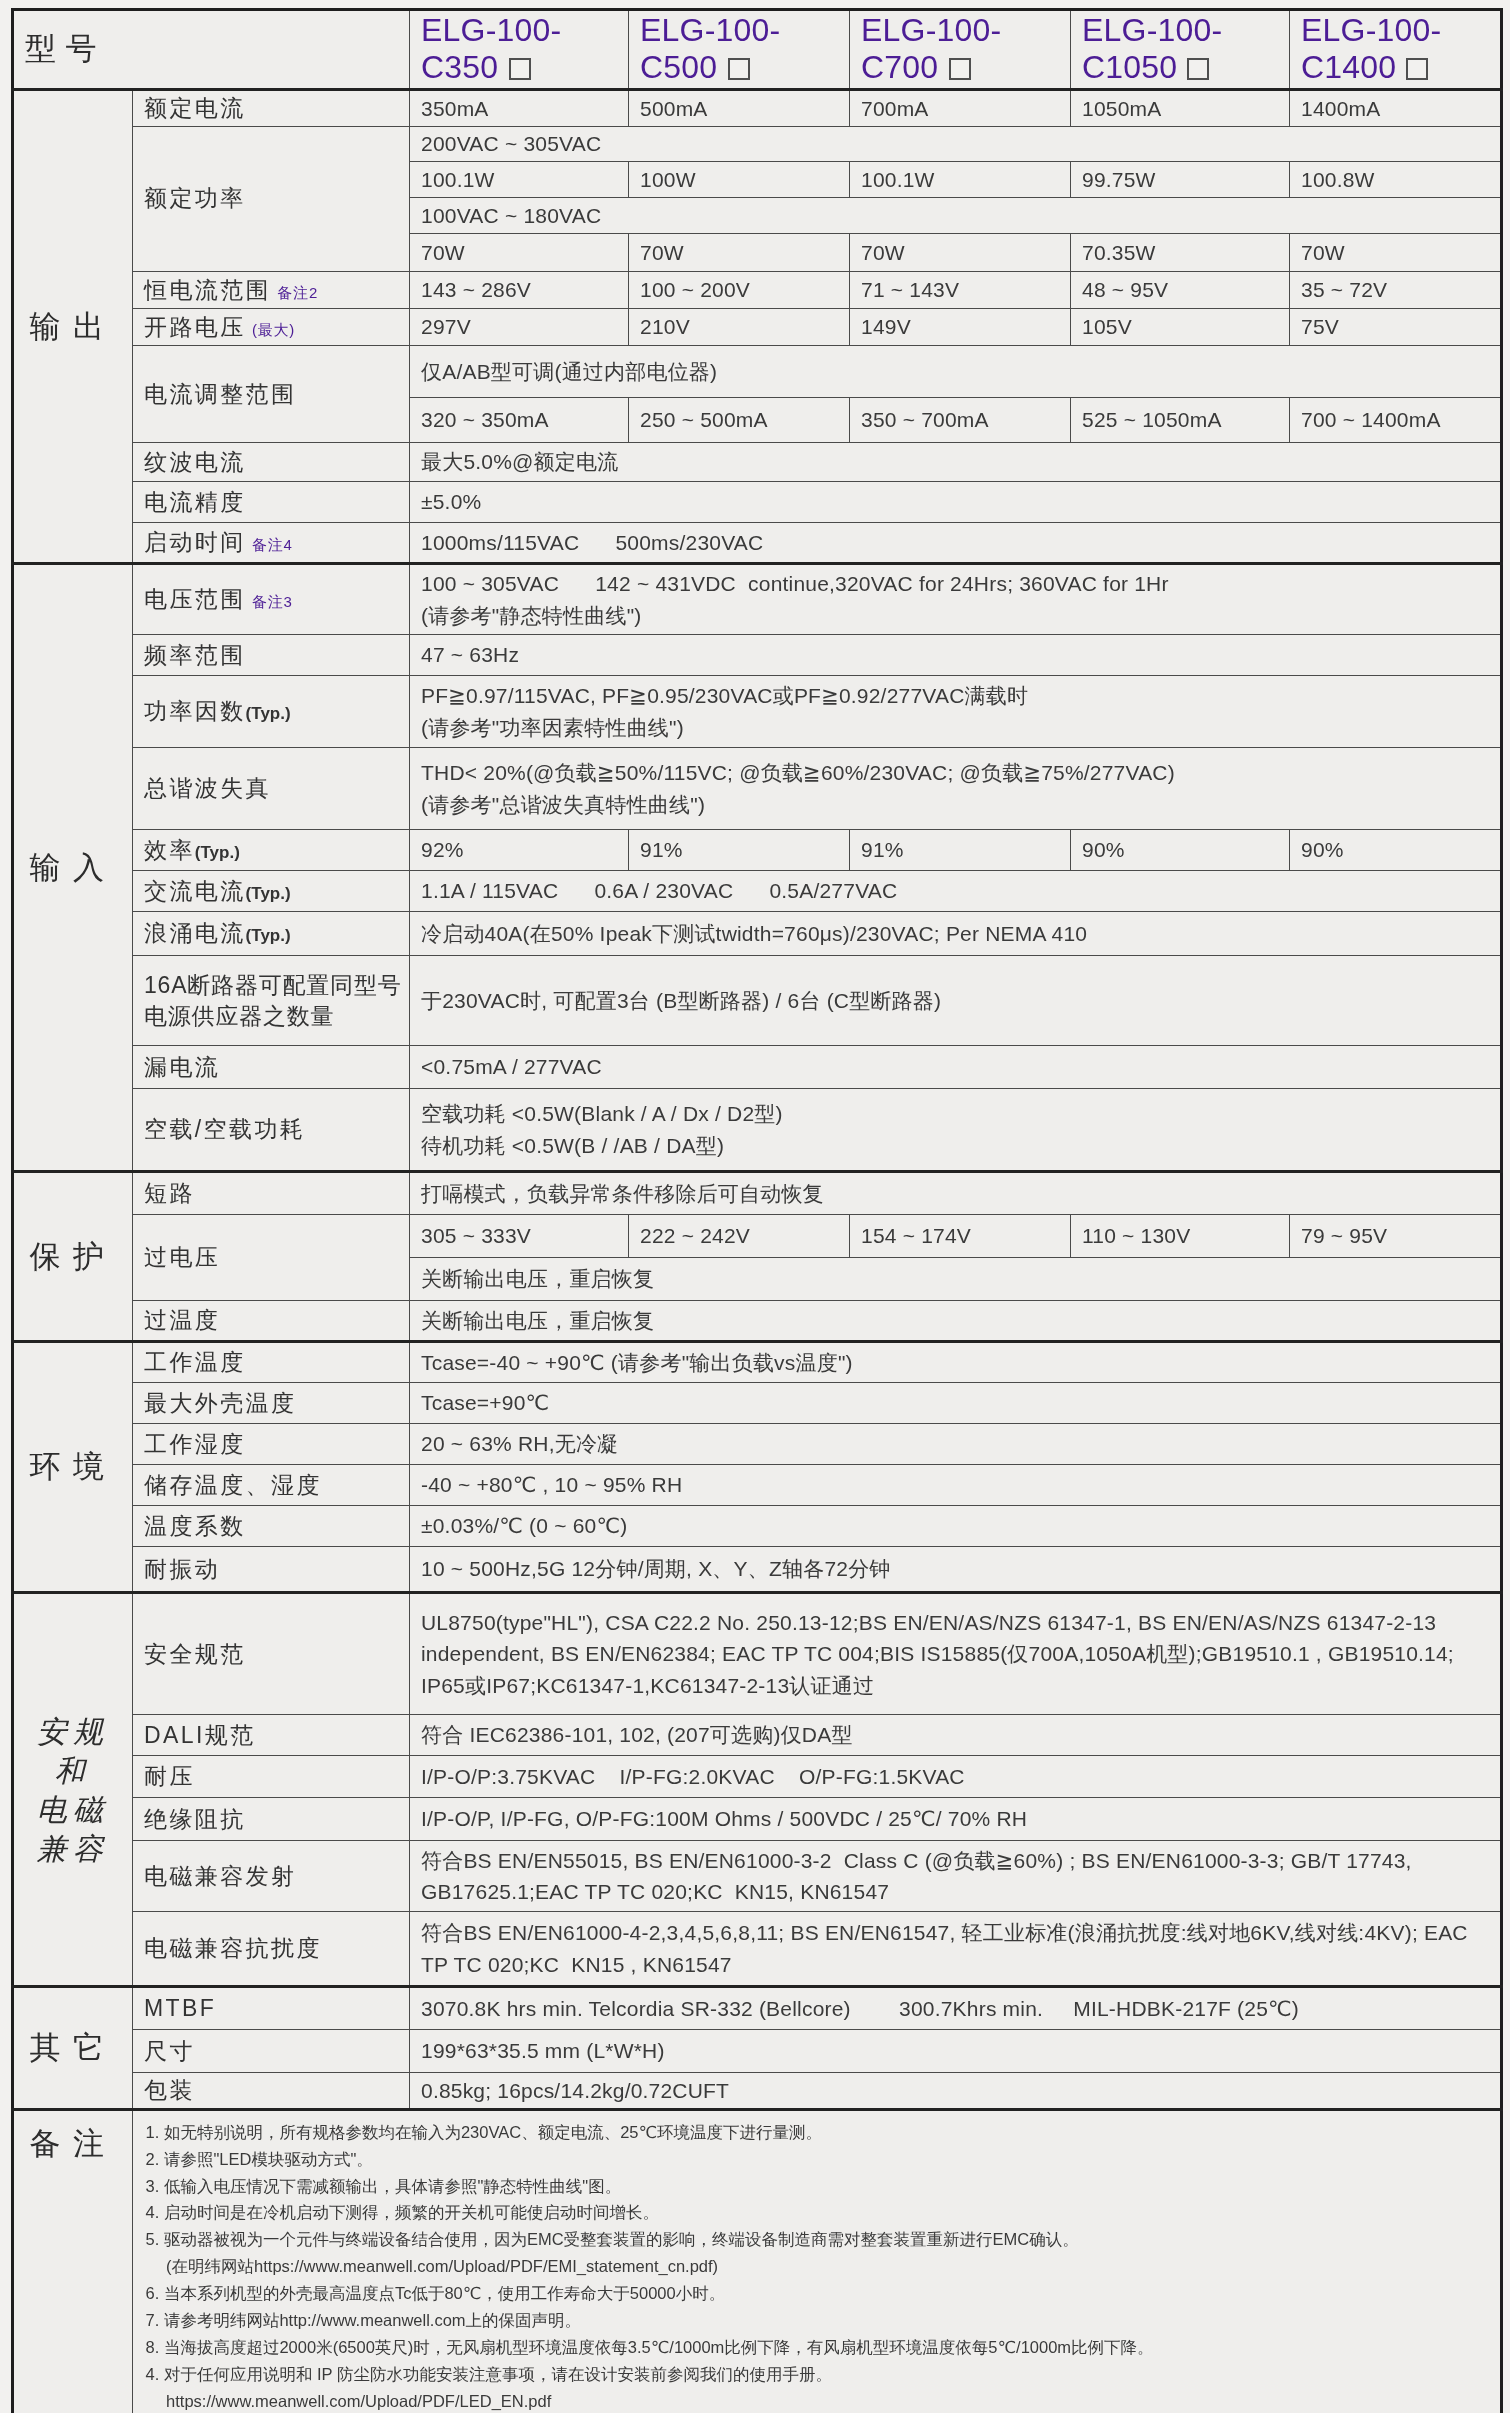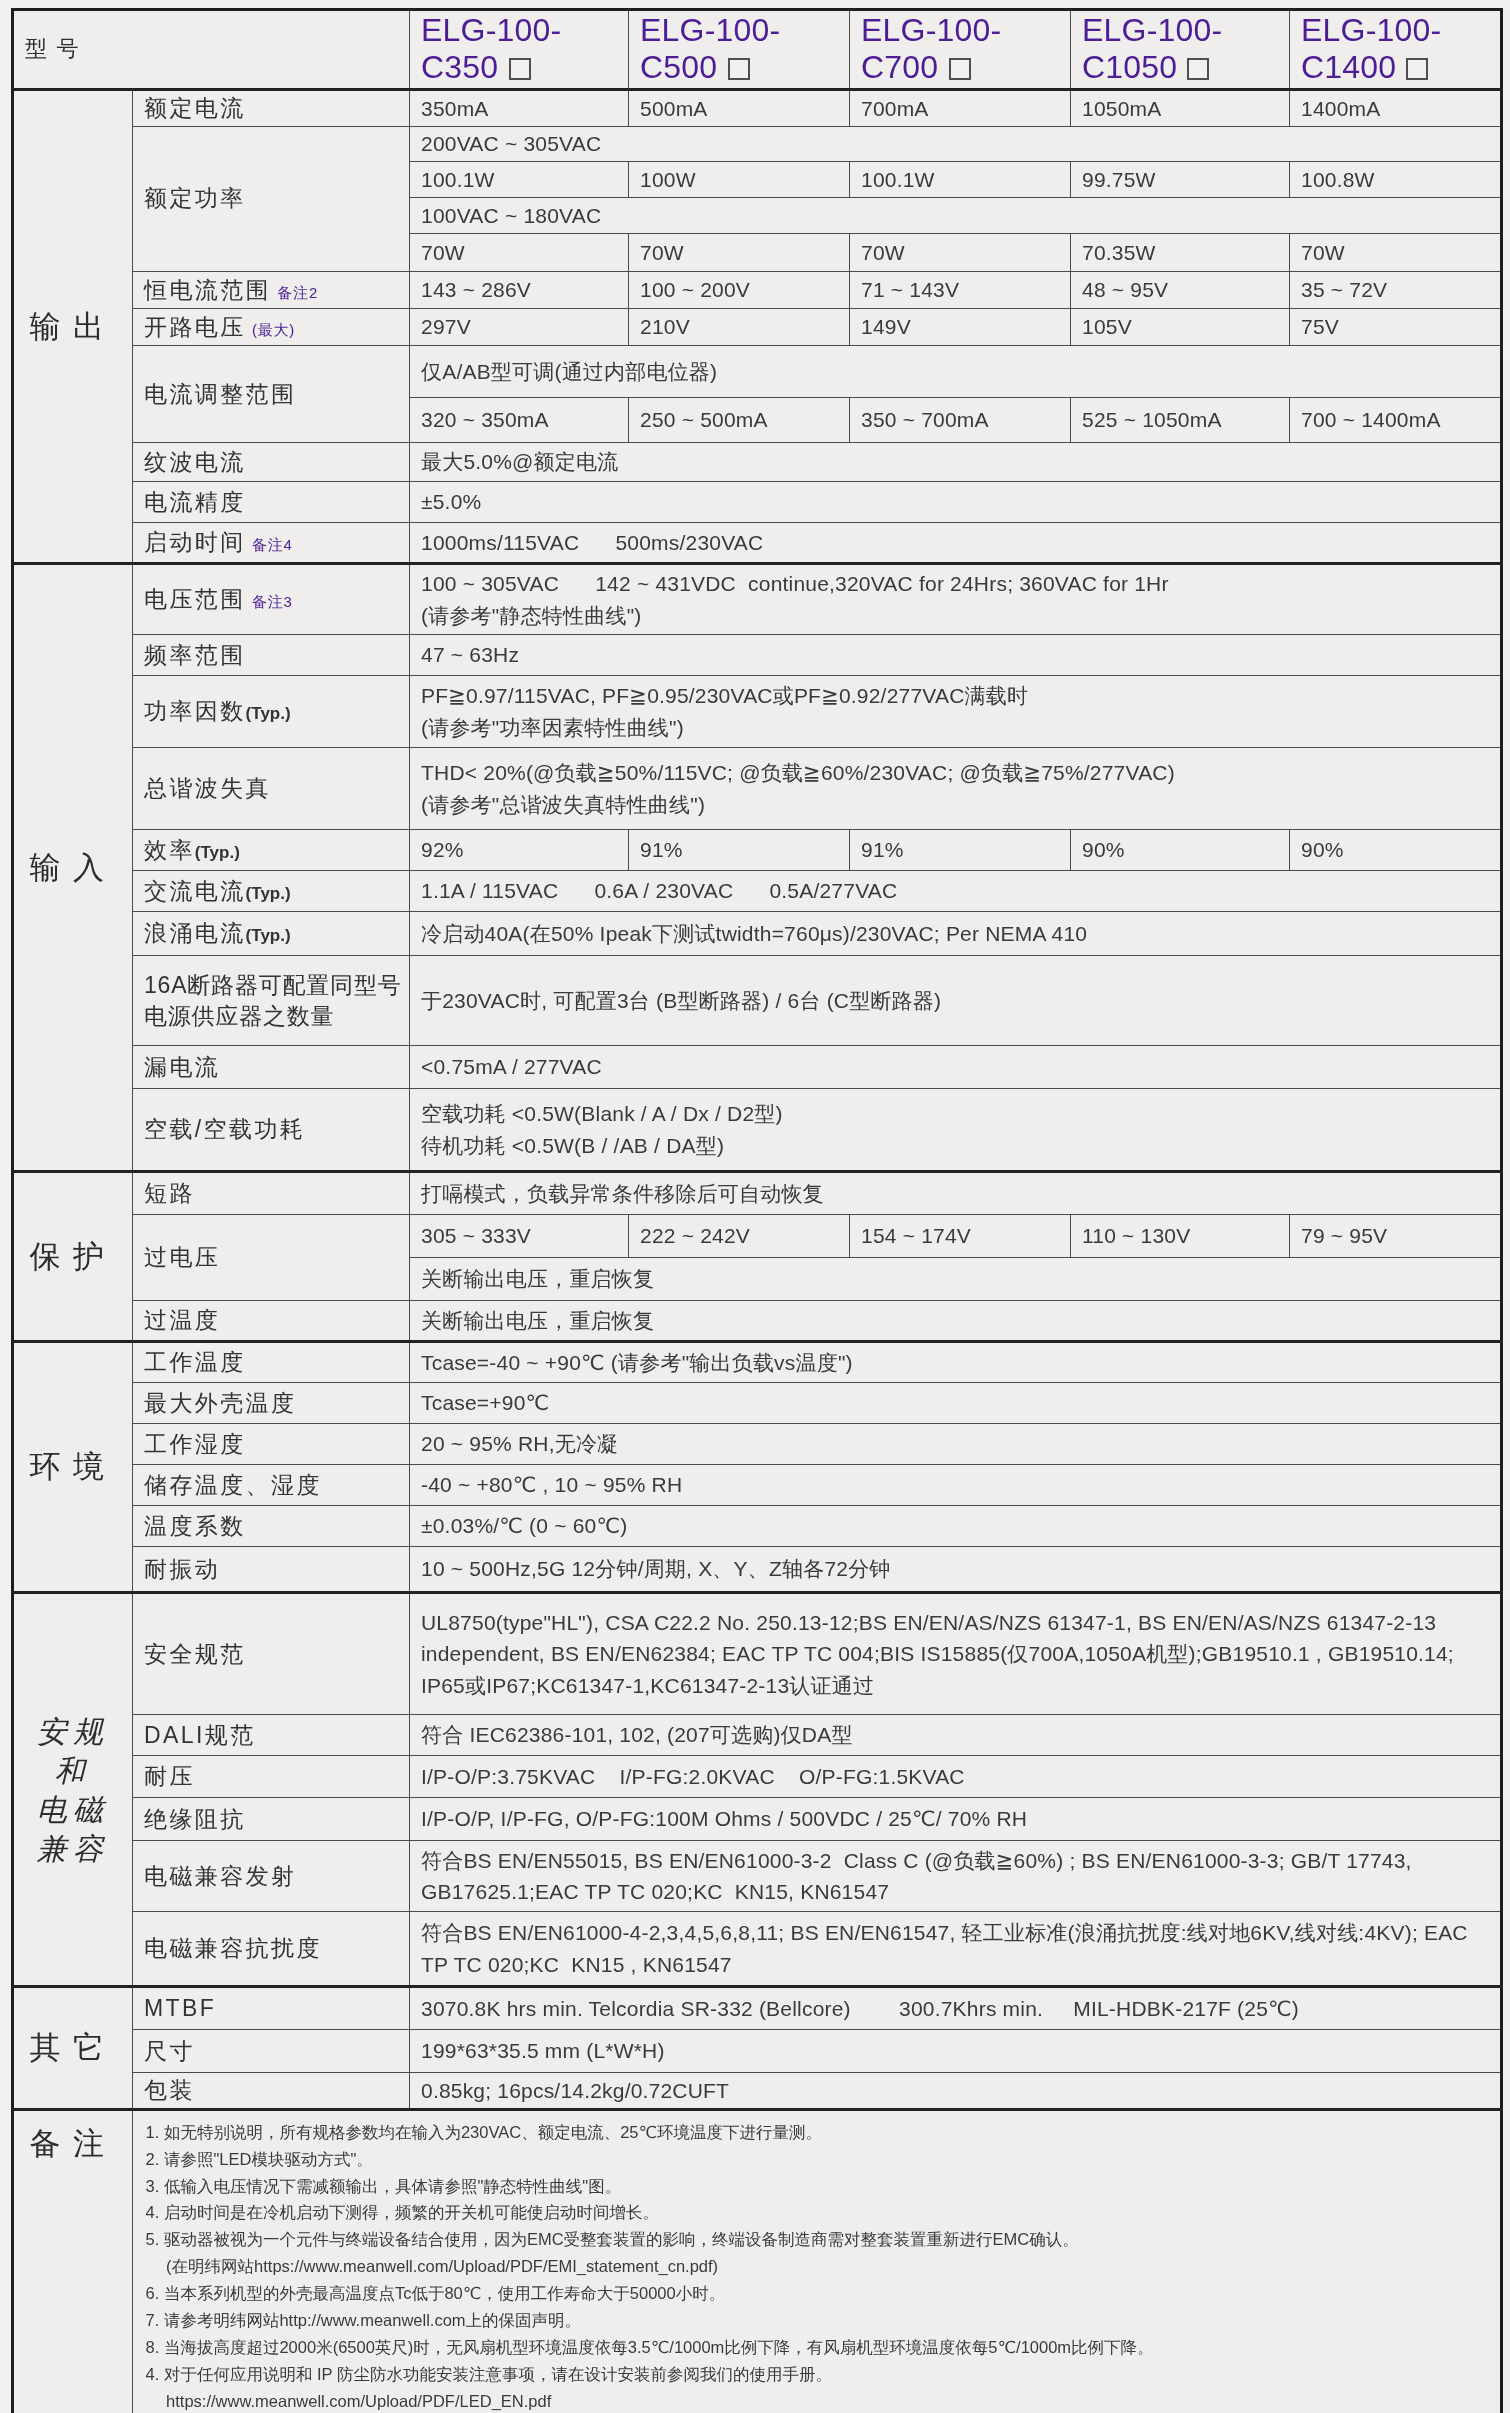--- a/index.html
+++ b/index.html
@@ -30,21 +30,21 @@
     color:#2d2d2d;padding:0;
   }
   .sec.multi{font-size:30px;letter-spacing:6.3px;line-height:1.3;font-style:italic;}
   .sec.top{vertical-align:top;padding-top:12.6px;}
   .param{font-size:23px;letter-spacing:2.4px;color:#333;}
   .param .sup{font-size:15px;letter-spacing:0.8px;margin-left:6.3px;color:#4c1d95;}
   .param .typ{font-size:17px;letter-spacing:0;font-weight:bold;}
   .param.wrap{letter-spacing:0.8px;line-height:1.35;padding-right:3.1px;}
   .val{font-size:21px;color:#3a3a3a;white-space:pre-wrap;letter-spacing:0.2px;line-height:1.5;}
   .hdr{font-size:32px;font-weight:normal;color:#4c1d95;letter-spacing:0.2px;}
-  .hdr0{font-size:22px;font-weight:normal;letter-spacing:9.4px;color:#2d2d2d;}
+  .hdr0{font-size:31px;font-weight:normal;letter-spacing:9.4px;color:#2d2d2d;}
   .box{display:inline-block;width:18px;height:18px;border:2.4px solid #4f4f4f;margin-left:10.2px;vertical-align:-1.6px;background:#f2f1ef;}
   .notes{font-size:16.5px;line-height:1.63;vertical-align:top;padding:7.9px 12.6px 6.3px;position:relative;}
   .notes .nline{white-space:pre-wrap;color:#3a3a3a;}
   .notes .indent{padding-left:20.5px;}
 </style>
 </head>
 <body>
 
 <table class="spec">
   <colgroup>
@@ -208,21 +208,21 @@
     <td rowspan="6" class="sec">环境</td>
     <td class="param">工作温度</td>
     <td colspan="5" class="val">Tcase=-40 ~ +90℃ (请参考"输出负载vs温度")</td>
   </tr>
   <tr style="height:41px">
     <td class="param">最大外壳温度</td>
     <td colspan="5" class="val">Tcase=+90℃</td>
   </tr>
   <tr style="height:41px">
     <td class="param">工作湿度</td>
-    <td colspan="5" class="val">20 ~ 95% RH,无冷凝</td>
+    <td colspan="5" class="val">20 ~ 63% RH,无冷凝</td>
   </tr>
   <tr style="height:41px">
     <td class="param">储存温度、湿度</td>
     <td colspan="5" class="val">-40 ~ +80℃ , 10 ~ 95% RH</td>
   </tr>
   <tr style="height:41px">
     <td class="param">温度系数</td>
     <td colspan="5" class="val">±0.03%/℃ (0 ~ 60℃)</td>
   </tr>
   <tr style="height:46px">

